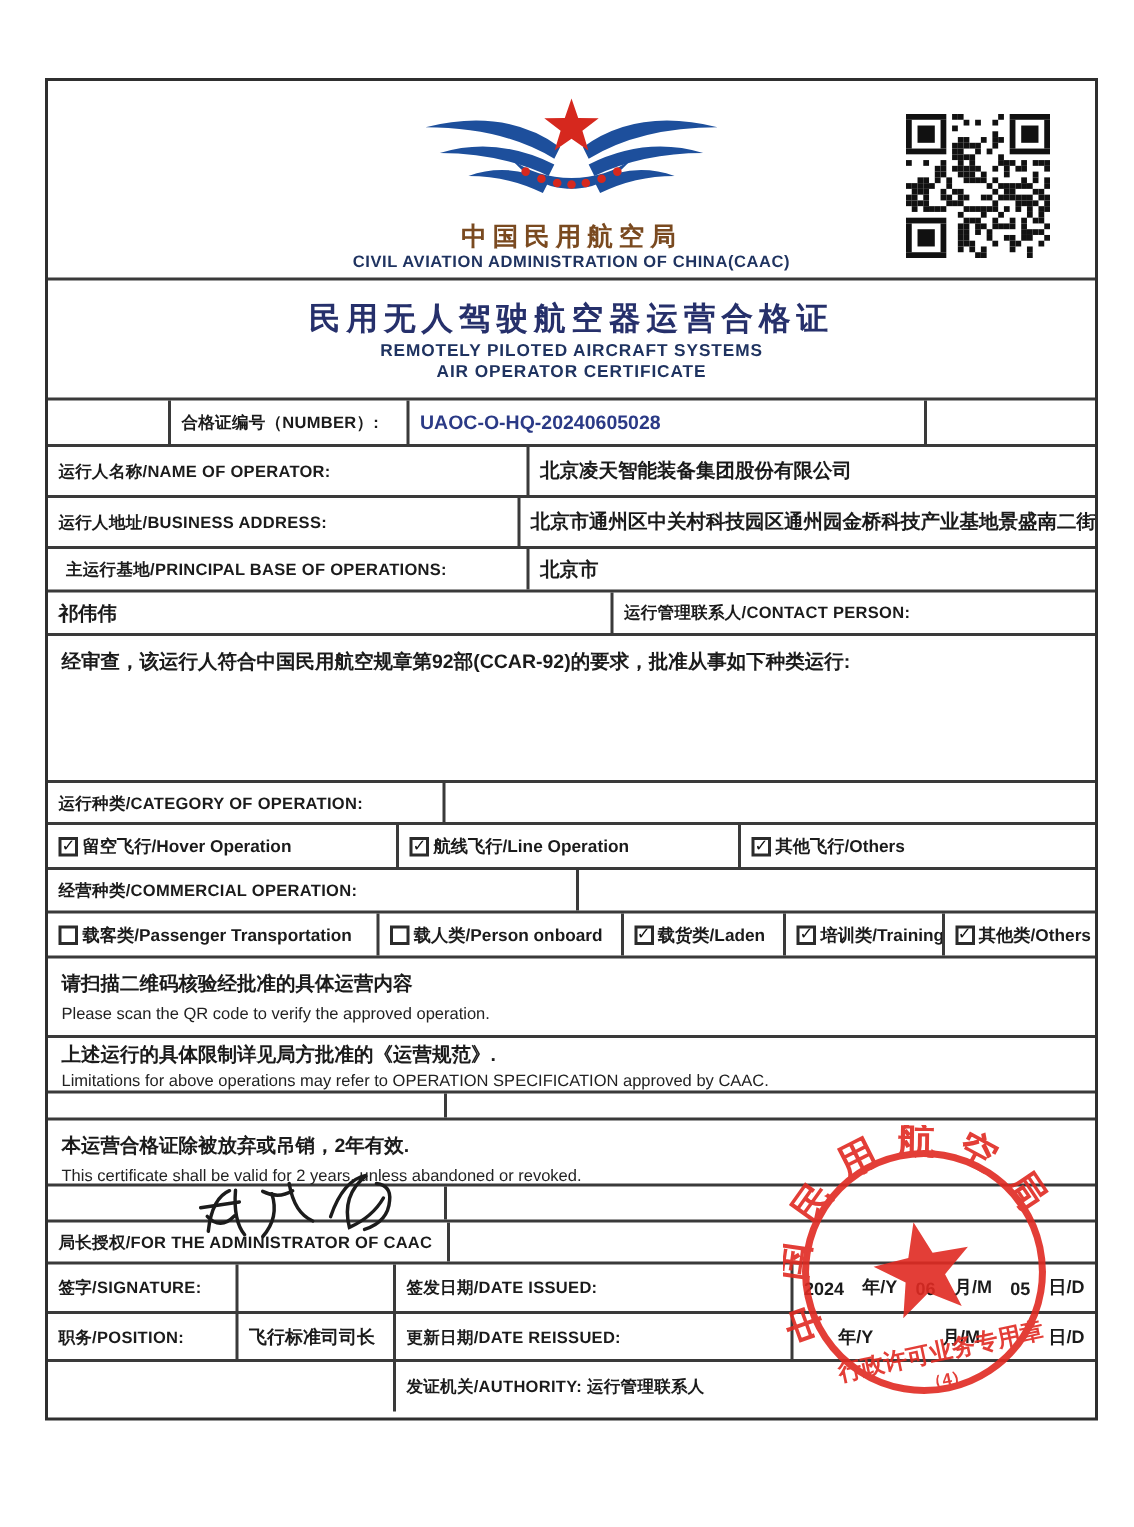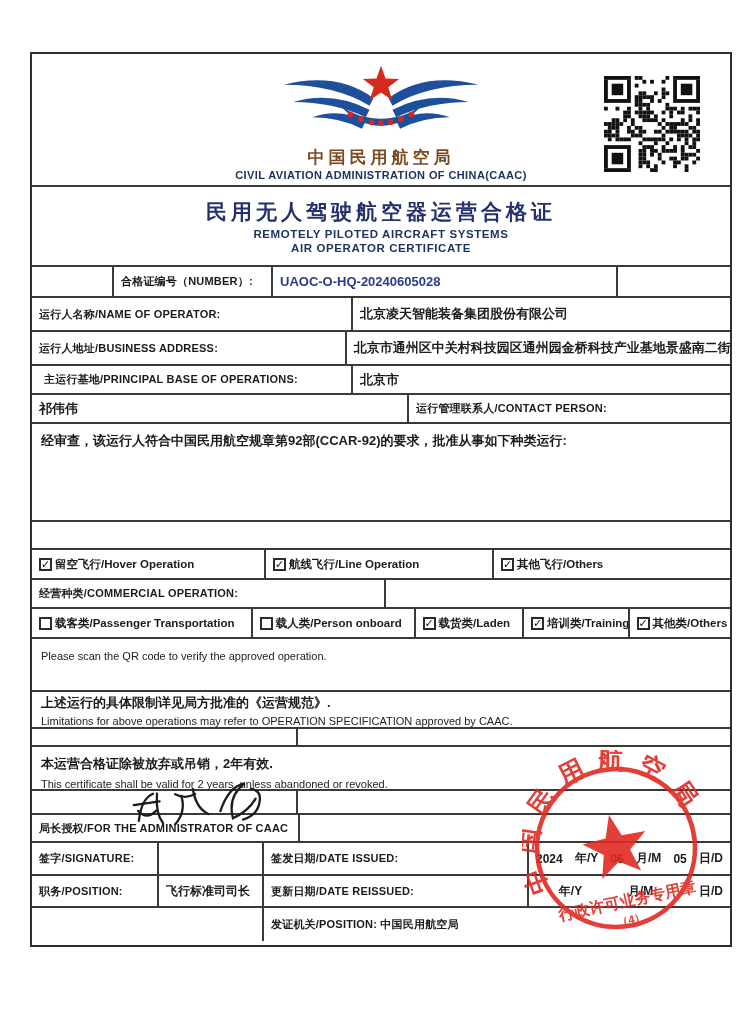--- a/index.html
+++ b/index.html
@@ -342,20 +342,23 @@
       <div class="cell" style="width:321px;">
           <span class="lbl">运行管理联系人/CONTACT PERSON:</span>
         </div>
     </div>
 
     <div class="row para" style="height:98px;">
       <div class="p-cn">经审查，该运行人符合中国民用航空规章第92部(CCAR-92)的要求，批准从事如下种类运行:</div>
     </div>
 
     <div class="row" style="height:28px;">
+      <div class="cell" style="width:265px;">
+          <span class="lbl">运行种类/CATEGORY OF OPERATION:</span>
+        </div>
       <div class="cell grow"></div>
     </div>
 
     <div class="row" style="height:30px;">
       <div class="cell" style="width:234px;">
         <span class="cbx">✓</span>
         <span class="cbx-lbl">留空飞行/Hover Operation</span>
       </div>
       <div class="cell" style="width:228px;">
         <span class="cbx">✓</span>
@@ -391,20 +394,21 @@
         <span class="cbx">✓</span>
         <span class="cbx-lbl">培训类/Training</span>
       </div>
       <div class="cell grow">
         <span class="cbx">✓</span>
         <span class="cbx-lbl">其他类/Others</span>
       </div>
     </div>
 
     <div class="row para" style="height:53px;">
+      <div class="p-cn2">请扫描二维码核验经批准的具体运营内容</div>
       <div class="p-en2">Please scan the QR code to verify the approved operation.</div>
     </div>
 
     <div class="row para" style="height:37px;padding-top:2px;">
       <div class="p-cn2" style="margin:0;">上述运行的具体限制详见局方批准的《运营规范》.</div>
       <div class="p-en2" style="margin-top:2px;">Limitations for above operations may refer to OPERATION SPECIFICATION approved by CAAC.</div>
     </div>
 
     <div class="row" style="height:18px;">
       <div class="cell" style="width:266px;"></div>
@@ -462,21 +466,21 @@
         <span></span>
         <span>月/M</span>
         <span></span>
         <span>日/D</span>
       </div>
     </div>
 
     <div class="row" style="height:33px;border-bottom:none;">
       <div class="cell" style="width:232px;"></div>
       <div class="cell grow">
-          <span class="lbl">发证机关/POSITION: 中国民用航空局</span>
+          <span class="lbl">发证机关/AUTHORITY: 运行管理联系人</span>
         </div>
     </div>
   </div>
 
   <svg class="sig" viewBox="0 0 160 52">
     <g fill="none" stroke="#1c1c1c" stroke-width="2.3" stroke-linecap="round" transform="rotate(-4 80 26)">
       <path d="M10,36 Q14,14 26,10"></path>
       <path d="M6,20 L32,18"></path>
       <path d="M10,26 Q18,36 28,27"></path>
       <path d="M30,10 Q27,30 34,40"></path>

